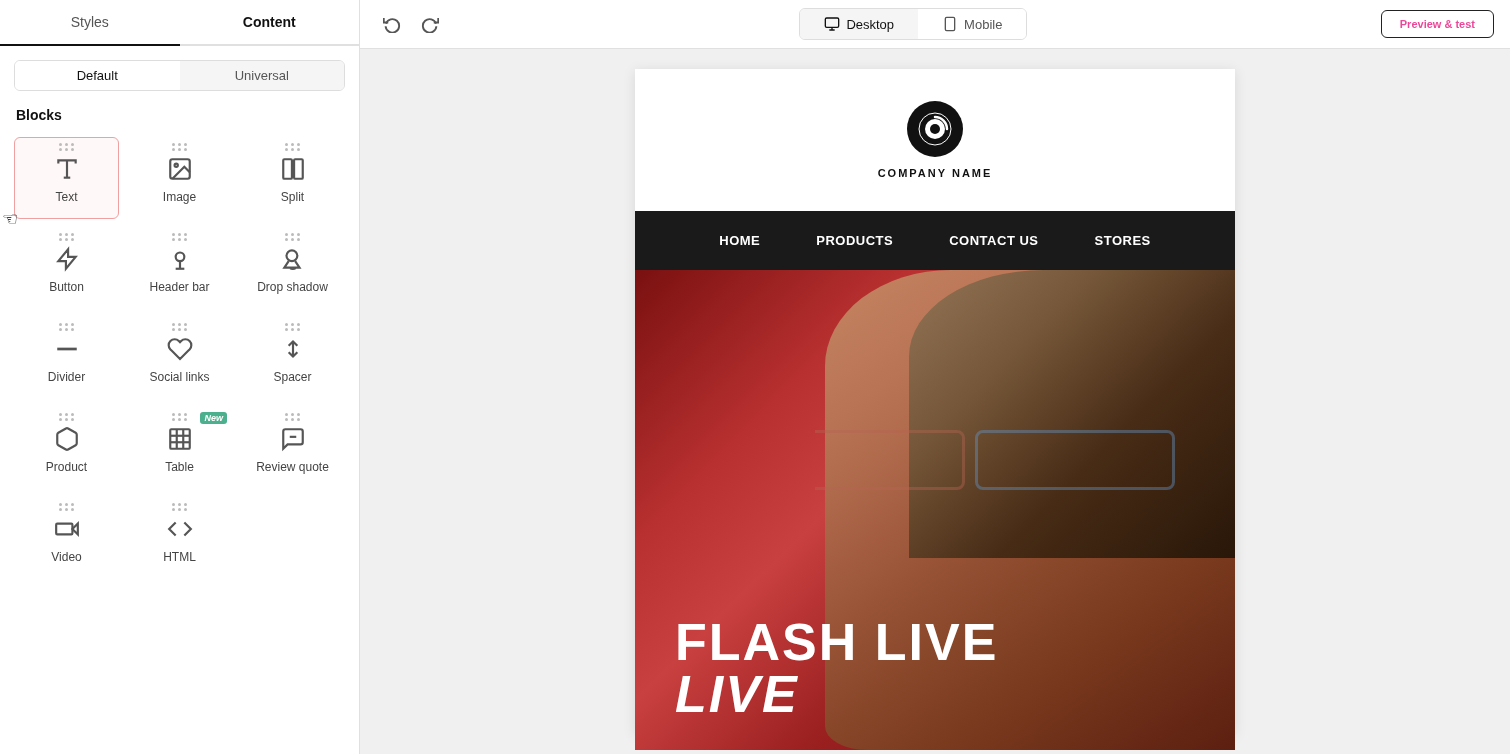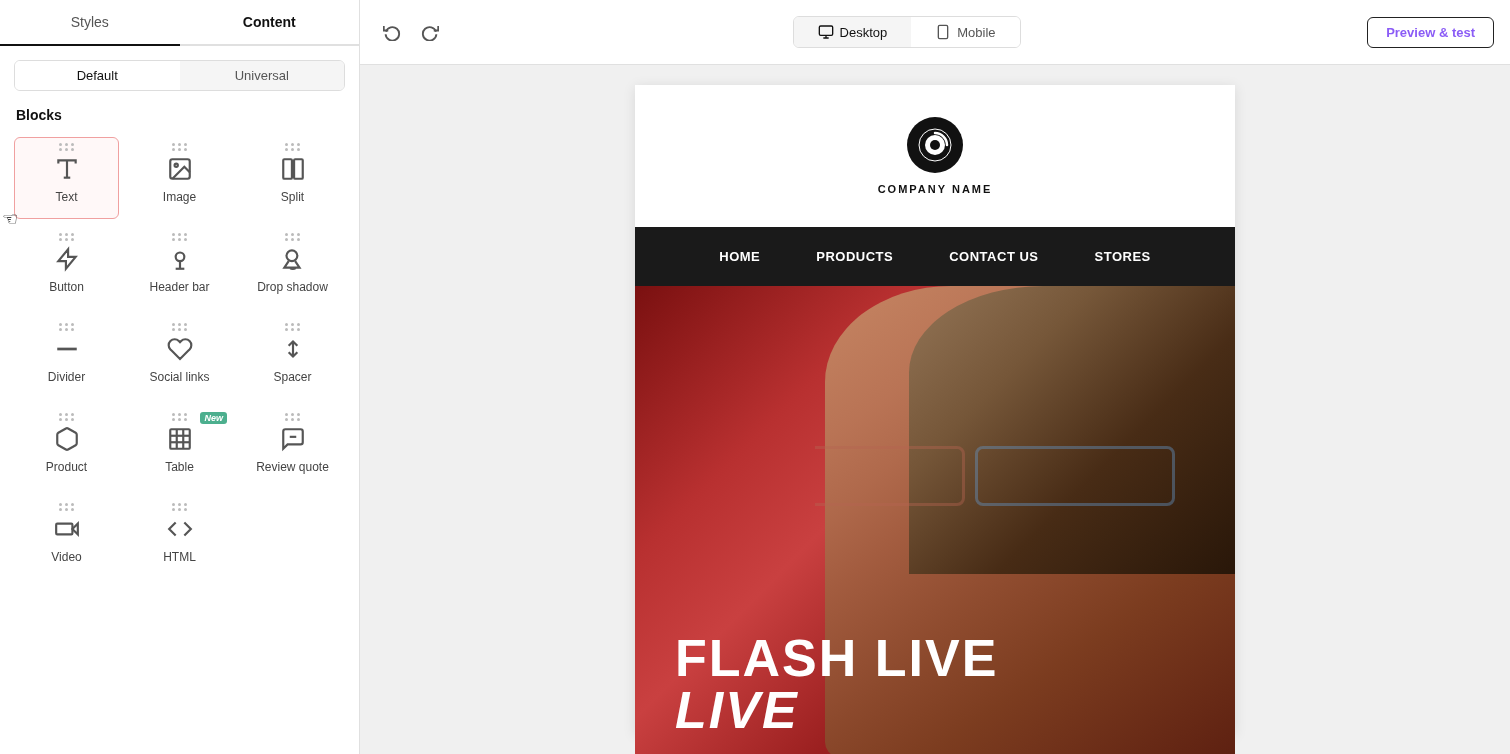--- a/index.html
+++ b/index.html
@@ -173,21 +173,21 @@
       background: #f0f0f0;
       overflow: hidden;
     }
 
     
     .toolbar {
       background: #fff;
       border-bottom: 1px solid #e0e0e0;
       display: flex;
       align-items: center;
-      padding: 16px 16px;
+      padding: 8px 16px;
       gap: 4px;
       justify-content: space-between;
     }
     .toolbar-left {
       display: flex;
       gap: 6px;
     }
     .toolbar-btn {
       width: 32px;
       height: 32px;
@@ -223,24 +223,24 @@
       background: #f5f5f5;
       color: #111;
       font-weight: 500;
     }
 
     .preview-btn {
       border: 1.5px solid #222;
       background: #fff;
       padding: 7px 18px;
       border-radius: 6px;
-      font-size: 13px;
+      font-size: 11px;
       font-weight: 600;
       cursor: pointer;
-      color: #8b5cf6;
+      color: #ec4899;
     }
 
     
     .canvas-area {
       flex: 1;
       overflow-y: auto;
       display: flex;
       justify-content: center;
       padding: 20px 0;
     }

